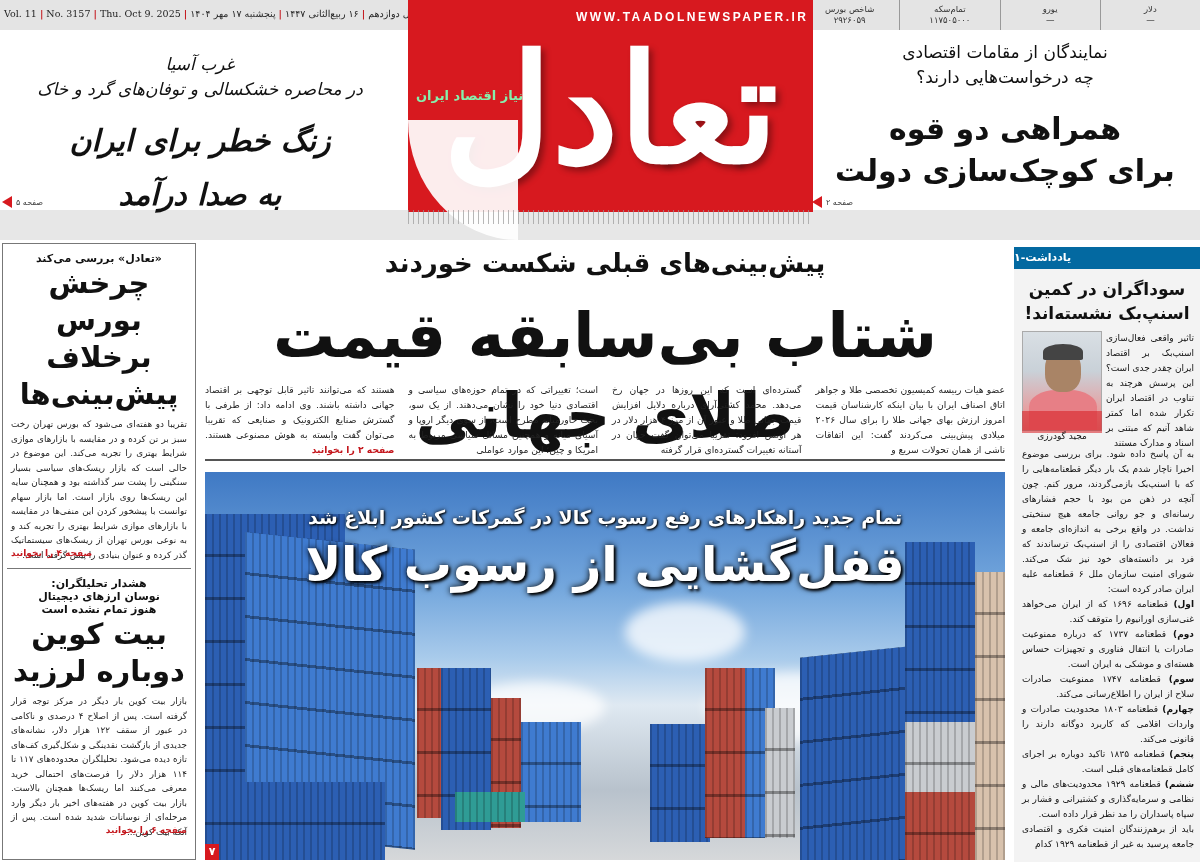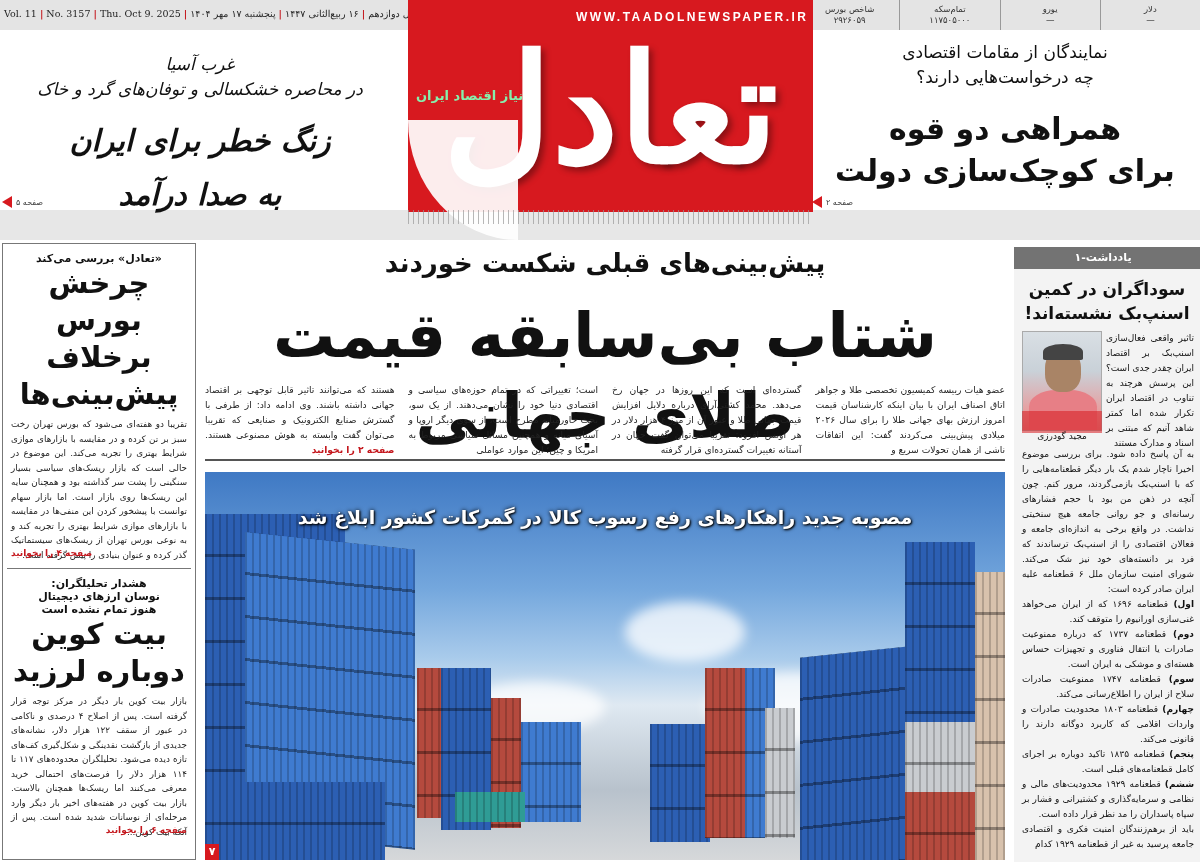--- a/index.html
+++ b/index.html
@@ -54,21 +54,21 @@
   #photo-page { left: 0; bottom: 0; width: 14px; height: 16px; background: #d7191f; color: #fff; font-size: 11px; font-weight: bold; text-align: center; line-height: 16px; }
 
   
   #left-col { left: 2px; top: 243px; width: 194px; height: 617px; border: 1px solid #777; }
   .lc-kicker { text-align: center; font-size: 11px; font-weight: bold; }
   .lc-head { text-align: center; font-size: 29px; font-weight: bold; line-height: 37px; }
   .lc-divider { height: 1px; background: #777; }
 
   
   #right-col { left: 1014px; top: 247px; width: 186px; height: 615px; background: #f3f3f3; }
-  #rc-band { left: 0; top: 0; width: 186px; height: 22px; background: #737373; color: #fff; font-size: 11px; font-weight: bold; text-align: center; padding-right: 8px; line-height: 22px; direction: rtl; }
+  #rc-band { left: 0; top: 0; width: 186px; height: 22px; background: #0369a1; color: #fff; font-size: 11px; font-weight: bold; text-align: left; padding-right: 8px; line-height: 22px; direction: rtl; }
   #rc-head { left: 0; top: 30px; width: 186px; text-align: center; font-size: 17px; font-weight: bold; line-height: 24px; direction: rtl; }
   #rc-photo { left: 8px; top: 84px; width: 80px; height: 100px; background: linear-gradient(180deg, #d9dfe4 0%, #c9d1d8 40%, #e79fa0 80%, #e0888a 100%); border: 1px solid #aaa; overflow: hidden; }
   #rc-face { left: 22px; top: 16px; width: 36px; height: 44px; background: #a98466; border-radius: 45% 45% 40% 40%; }
   #rc-hair { left: 20px; top: 12px; width: 40px; height: 16px; background: #444; border-radius: 50% 50% 10% 10%; }
   #rc-shirt { left: 6px; top: 58px; width: 68px; height: 42px; background: #e77f86; border-radius: 40% 40% 0 0; }
   #rc-name-band { left: 8px; top: 164px; width: 80px; height: 22px; background: rgba(215,25,31,0.55); }
   #rc-name { left: 10px; top: 184px; width: 76px; font-size: 9px; font-weight: normal; text-align: center; direction: rtl; }
   #rc-intro { left: 92px; top: 84px; width: 88px; font-size: 9px; line-height: 15px; direction: rtl; text-align: justify; }
   #rc-body { left: 8px; top: 200px; width: 172px; font-size: 9px; line-height: 15px; direction: rtl; text-align: justify; }
   #rc-body b { color: #111; }
@@ -182,21 +182,22 @@
 
   <div class="stack blue" style="left:445px;top:252px;width:60px;height:118px;"></div>
   <div class="stack red" style="left:500px;top:196px;width:50px;height:170px;"></div>
   <div class="stack lblue" style="left:540px;top:196px;width:30px;height:170px;"></div>
   <div class="stack grey" style="left:560px;top:236px;width:30px;height:130px;"></div>
   <div class="stack blue" style="left:595px;top:168px;width:170px;height:220px;transform:skewY(-6deg);transform-origin:right;"></div>
   <div class="stack blue" style="left:700px;top:70px;width:70px;height:318px;"></div>
   <div class="stack grey" style="left:700px;top:250px;width:70px;height:70px;"></div>
   <div class="stack red" style="left:700px;top:320px;width:70px;height:68px;"></div>
   <div class="stack" style="left:770px;top:100px;width:30px;height:288px;background-color:#d8c2ad;"></div>
-  <div id="photo-kicker" class="abs rtl">مصوبه جدید راهکارهای رفع رسوب کالا در گمرکات کشور ابلاغ شد</div>
+  <div id="photo-kicker" class="abs rtl">تمام جدید راهکارهای رفع رسوب کالا در گمرکات کشور ابلاغ شد</div>
+  <div id="photo-head" class="abs rtl">قفل‌گشایی از رسوب کالا</div>
   <div id="photo-page" class="abs">۷</div>
 </div>
 
 <div id="right-col" class="abs">
   <div id="rc-band" class="abs">یادداشت-۱</div>
   <div id="rc-head" class="abs">
     <div>سوداگران در کمین</div>
     <div>اسنپ‌بک نشسته‌اند!</div>
   </div>
   <div id="rc-photo" class="abs">

